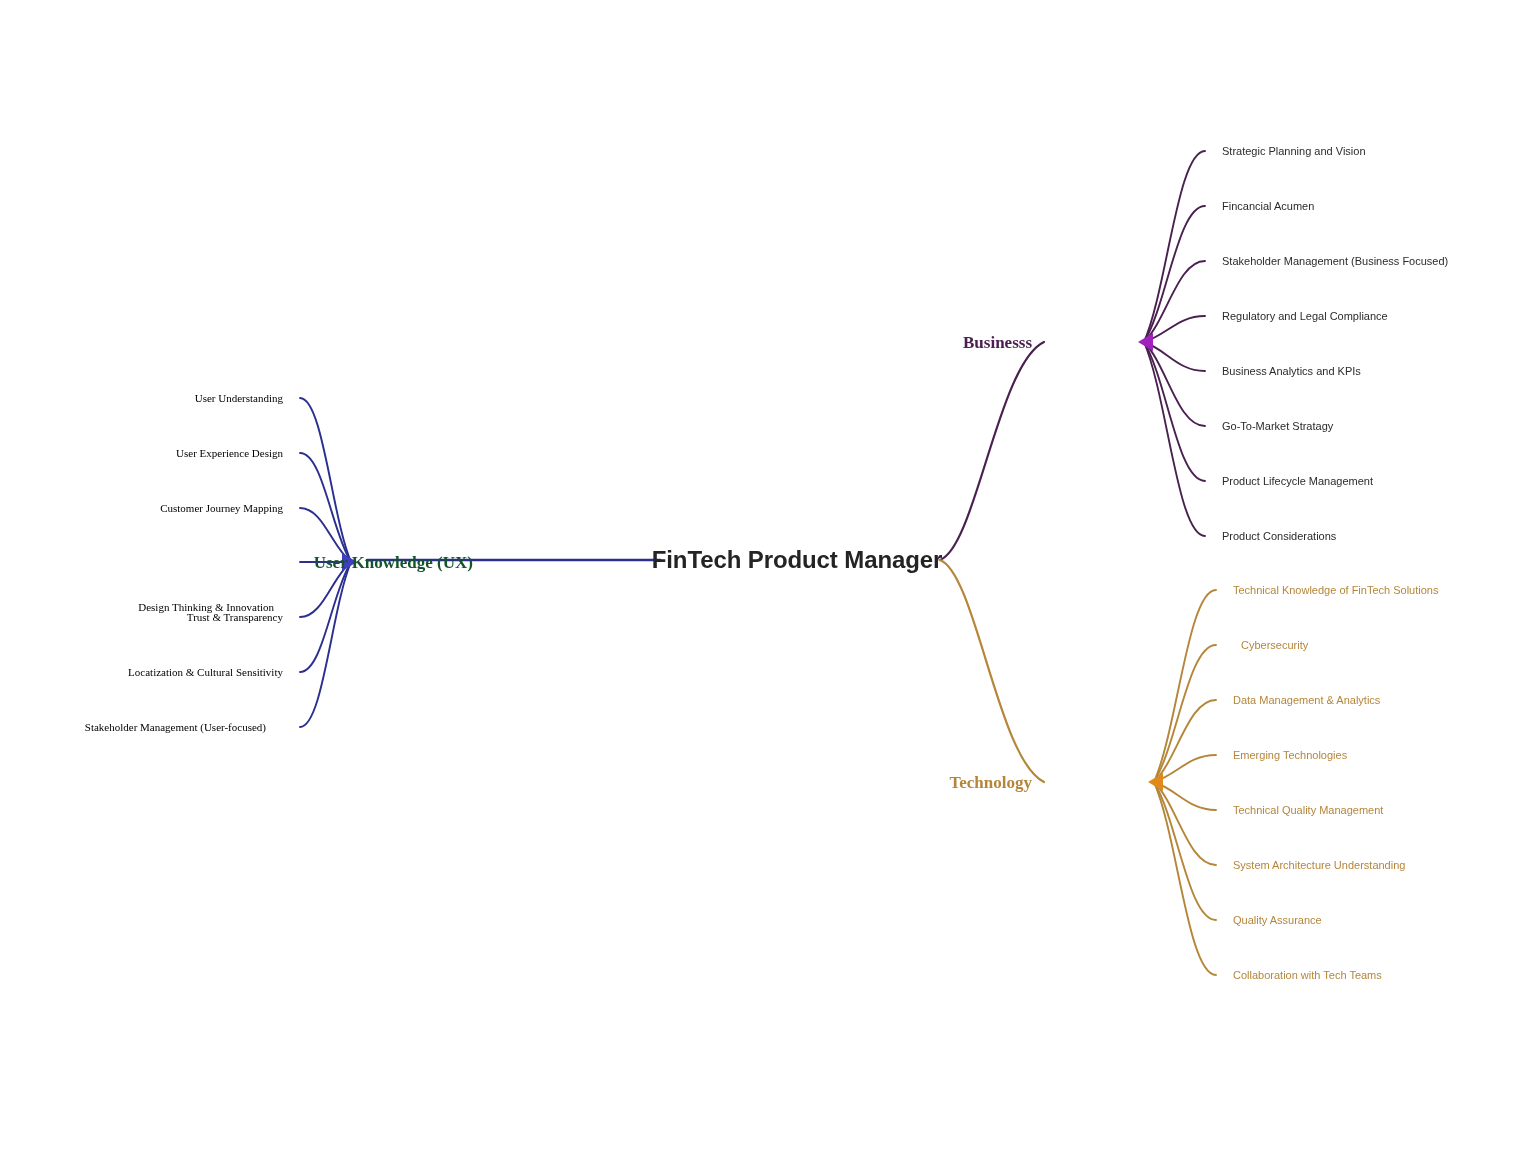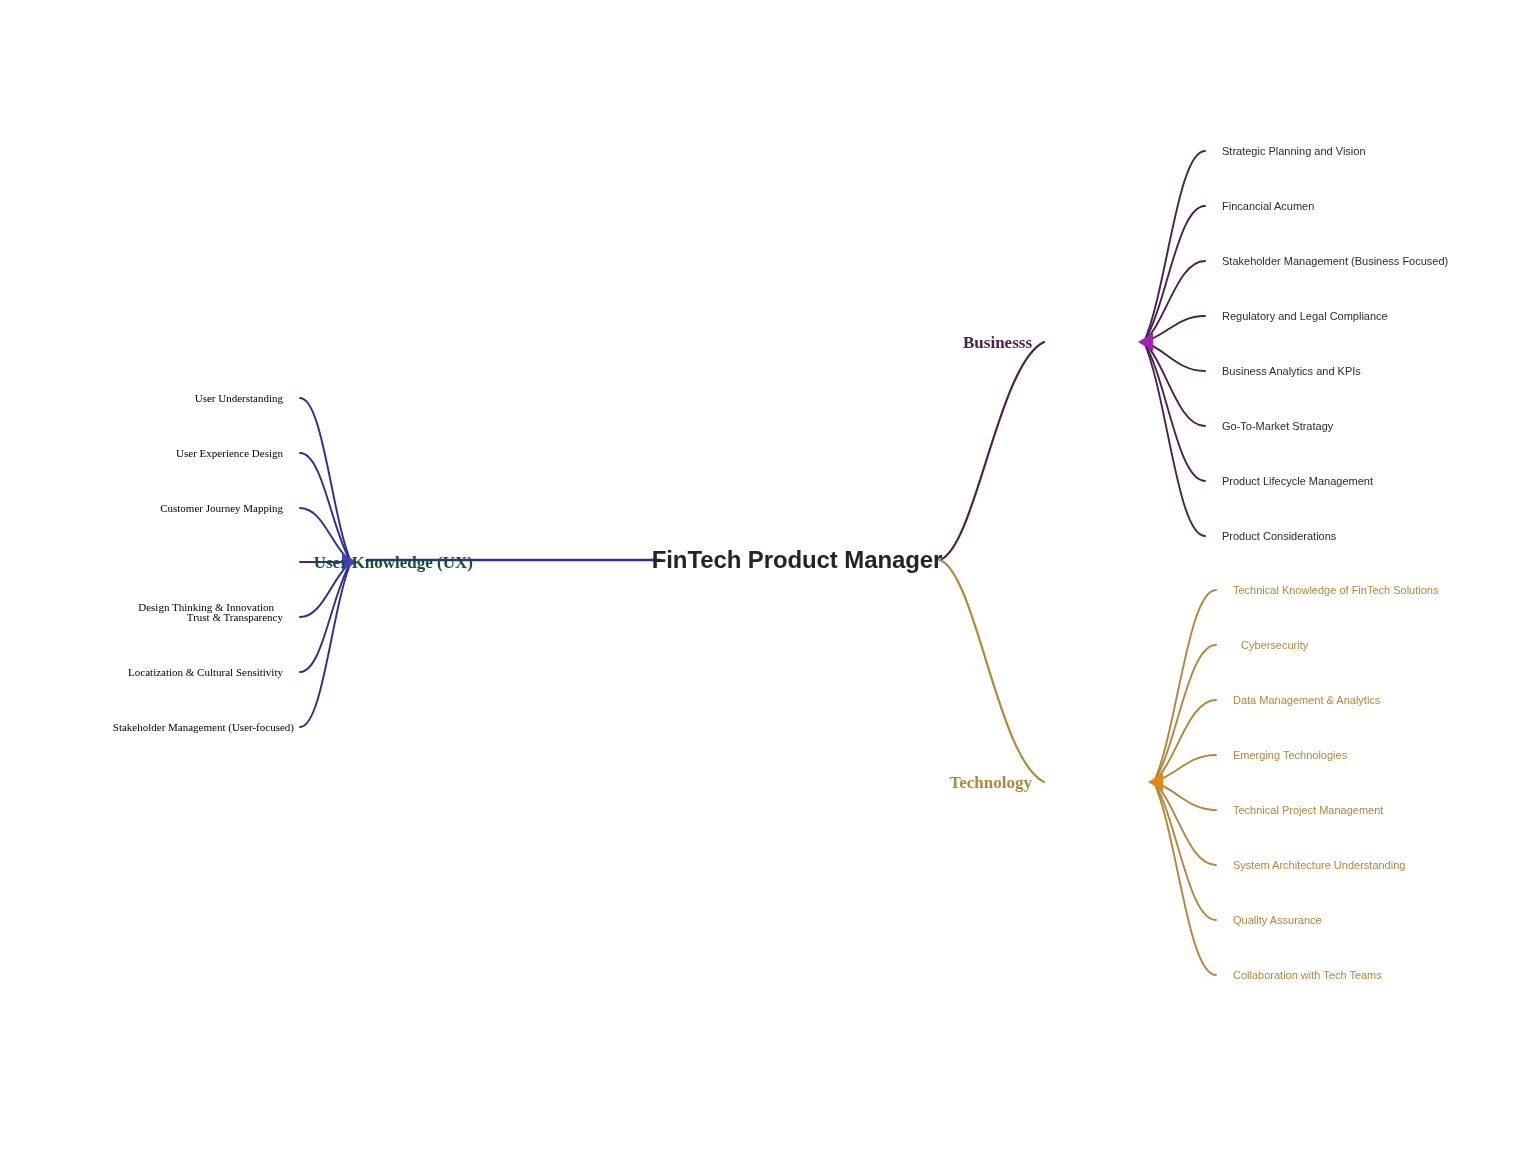--- a/index.html
+++ b/index.html
@@ -93,33 +93,33 @@
     </svg>
   <div id="nodes">
       <div class="node node-root anchor-center" style="left: 797px; top: 560px;">FinTech Product Manager</div>
       <div class="node node-branch ux anchor-left" style="left: 473px; top: 562px;">User Knowledge (UX)</div>
       <div class="node node-leaf ux anchor-left" style="left: 283px; top: 398px;">User Understanding</div>
       <div class="node node-leaf ux anchor-left" style="left: 283px; top: 453px;">User Experience Design</div>
       <div class="node node-leaf ux anchor-left" style="left: 283px; top: 508px;">Customer Journey Mapping</div>
       <div class="node node-leaf ux anchor-left" style="left: 274px; top: 562px; margin-top: 45px;">Design Thinking &amp; Innovation</div>
       <div class="node node-leaf ux anchor-left" style="left: 283px; top: 617px;">Trust &amp; Transparency</div>
       <div class="node node-leaf ux anchor-left" style="left: 283px; top: 672px;">Locatization &amp; Cultural Sensitivity</div>
-      <div class="node node-leaf ux anchor-left" style="left: 294px; top: 727px;">Stakeholder Management (User-focused)</div>
+      <div class="node node-leaf ux anchor-left" style="left: 266px; top: 727px;">Stakeholder Management (User-focused)</div>
       <div class="node node-branch biz anchor-left" style="left: 1032px; top: 342px;">Businesss</div>
       <div class="node node-leaf biz anchor-right" style="left: 1222px; top: 151px;">Strategic Planning and Vision</div>
       <div class="node node-leaf biz anchor-right" style="left: 1222px; top: 206px;">Fincancial Acumen</div>
       <div class="node node-leaf biz anchor-right" style="left: 1222px; top: 261px;">Stakeholder Management (Business Focused)</div>
       <div class="node node-leaf biz anchor-right" style="left: 1222px; top: 316px;">Regulatory and Legal Compliance</div>
       <div class="node node-leaf biz anchor-right" style="left: 1222px; top: 371px;">Business Analytics and KPIs</div>
       <div class="node node-leaf biz anchor-right" style="left: 1222px; top: 426px;">Go-To-Market Stratagy</div>
       <div class="node node-leaf biz anchor-right" style="left: 1222px; top: 481px;">Product Lifecycle Management</div>
       <div class="node node-leaf biz anchor-right" style="left: 1222px; top: 536px;">Product Considerations</div>
       <div class="node node-branch tech anchor-left" style="left: 1032px; top: 782px;">Technology</div>
       <div class="node node-leaf tech anchor-right" style="left: 1233px; top: 590px;">Technical Knowledge of FinTech Solutions</div>
       <div class="node node-leaf tech anchor-right" style="left: 1233px; top: 645px; margin-left: 8px;">Cybersecurity</div>
       <div class="node node-leaf tech anchor-right" style="left: 1233px; top: 700px;">Data Management &amp; Analytics</div>
       <div class="node node-leaf tech anchor-right" style="left: 1233px; top: 755px;">Emerging Technologies</div>
-      <div class="node node-leaf tech anchor-right" style="left: 1233px; top: 810px;">Technical Project Management</div>
+      <div class="node node-leaf tech anchor-right" style="left: 1233px; top: 810px;">Technical Quality Management</div>
       <div class="node node-leaf tech anchor-right" style="left: 1233px; top: 865px;">System Architecture Understanding</div>
       <div class="node node-leaf tech anchor-right" style="left: 1233px; top: 920px;">Quality Assurance</div>
       <div class="node node-leaf tech anchor-right" style="left: 1233px; top: 975px;">Collaboration with Tech Teams</div>
     </div>
 </div>
 
 </body></html>

